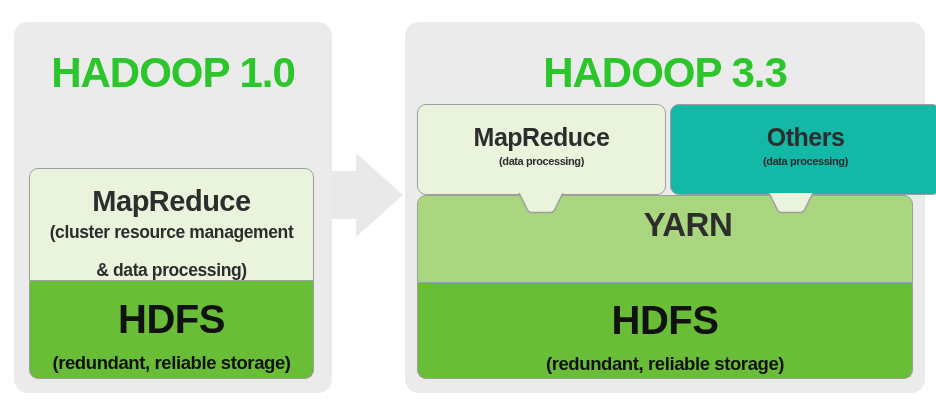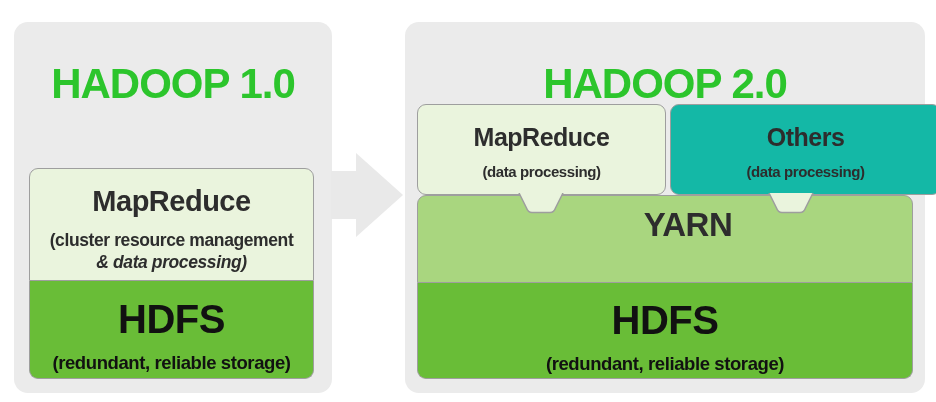--- a/index.html
+++ b/index.html
@@ -4,21 +4,21 @@
 <style>
   html,body { margin:0; padding:0; background:#ffffff; }
   body { font-family:"Liberation Sans", sans-serif; }
   .stage { position:relative; width:936px; height:402px; background:#ffffff; overflow:hidden; }
 
   .panel { position:absolute; top:22px; height:371px; background:#ebebeb; border-radius:14px; }
   .panel-left  { left:14px;  width:318px; }
   .panel-right { left:405px; width:520px; }
 
   .panel-title {
-    position:absolute; top:38px; left:0; width:100%;
+    position:absolute; top:27px; left:0; width:100%;
     text-align:center; font-weight:bold; font-size:42px; letter-spacing:-1px;
     color:#2cc52c;
   }
 
   .box { position:absolute; box-sizing:border-box; text-align:center; }
 
   
   .l-mapreduce {
     left:15px; top:146px; width:285px; height:113px;
     background:#eaf4dd; border:1.5px solid #9e9e9e;
@@ -55,53 +55,53 @@
   .notch { position:absolute; width:46px; height:22px; z-index:3; }
   .notch-left  { left:113px; top:171px; }
   .notch-right { left:363px; top:171px; }
 
   
   .box-title-lg   { font-weight:bold; font-size:29px; color:#2d2d2d; letter-spacing:-0.5px; line-height:1.05; }
   .box-title-md   { font-weight:bold; font-size:25px; color:#2d2d2d; letter-spacing:-0.5px; line-height:1.05; }
   .box-title-yarn { font-weight:bold; font-size:33px; color:#2d2d2d; letter-spacing:-0.5px; line-height:1.05;padding-left:46px; }
   .box-title-hdfs { font-weight:bold; font-size:40px; color:#111111; letter-spacing:-0.5px; line-height:1.05; }
 
-  .caption       { font-weight:bold; font-size:17.5px; color:#2d2d2d; letter-spacing:-0.4px; line-height:1.22; margin-top:14px; }
-  .caption-sm    { font-weight:bold; font-size:15px; color:#2d2d2d; letter-spacing:-0.4px; margin-top:13px; }
+  .caption       { font-weight:bold; font-size:17.5px; color:#2d2d2d; letter-spacing:-0.4px; line-height:1.22; margin-top:6px; }
+  .caption-sm    { font-weight:bold; font-size:11px; color:#2d2d2d; letter-spacing:-0.4px; margin-top:5px; }
   .caption-yarn  { font-weight:bold; font-size:18px;  color:#2d2d2d; letter-spacing:-0.4px; margin-top:4px; }
   .caption-hdfs  { font-weight:bold; font-size:18.5px; color:#111111; letter-spacing:-0.4px; margin-top:12px; }
 
   .arrow-svg { position:absolute; left:331px; top:151px; }
 </style>
 </head>
 <body>
 
 <div class="stage">
 
   <div class="panel panel-left">
     <div class="panel-title">HADOOP 1.0</div>
 
     <div class="box l-mapreduce">
       <div class="box-title-lg">MapReduce</div>
       <div class="caption">(cluster resource management</div>
-      <div class="caption" style="margin-top:0;font-style:italic;">&amp; data processing)</div>
+      <div class="caption" style="margin-top:16px;">&amp; data processing)</div>
     </div>
 
     <div class="box l-hdfs">
       <div class="box-title-hdfs">HDFS</div>
       <div class="caption-hdfs">(redundant, reliable storage)</div>
     </div>
   </div>
 
   <svg class="arrow-svg" width="74" height="88" viewBox="0 0 74 88" aria-hidden="true">
     <polygon points="0,20 25,20 25,2 72,44 25,86 25,68 0,68" fill="#e9e9e9"></polygon>
   </svg>
 
   <div class="panel panel-right">
-    <div class="panel-title">HADOOP 2.0</div>
+    <div class="panel-title">HADOOP 3.3</div>
 
     <div class="box r-mapreduce">
       <div class="box-title-md">MapReduce</div>
       <div class="caption-sm">(data processing)</div>
     </div>
 
     <div class="box r-others">
       <div class="box-title-md">Others</div>
       <div class="caption-sm">(data processing)</div>
     </div>

